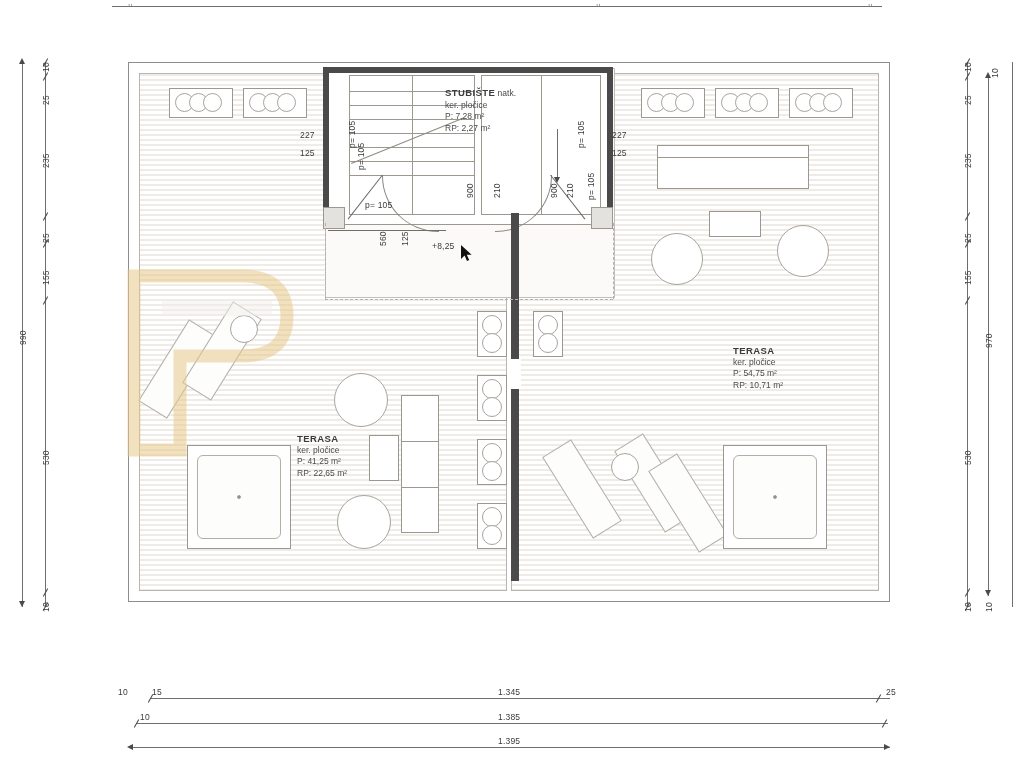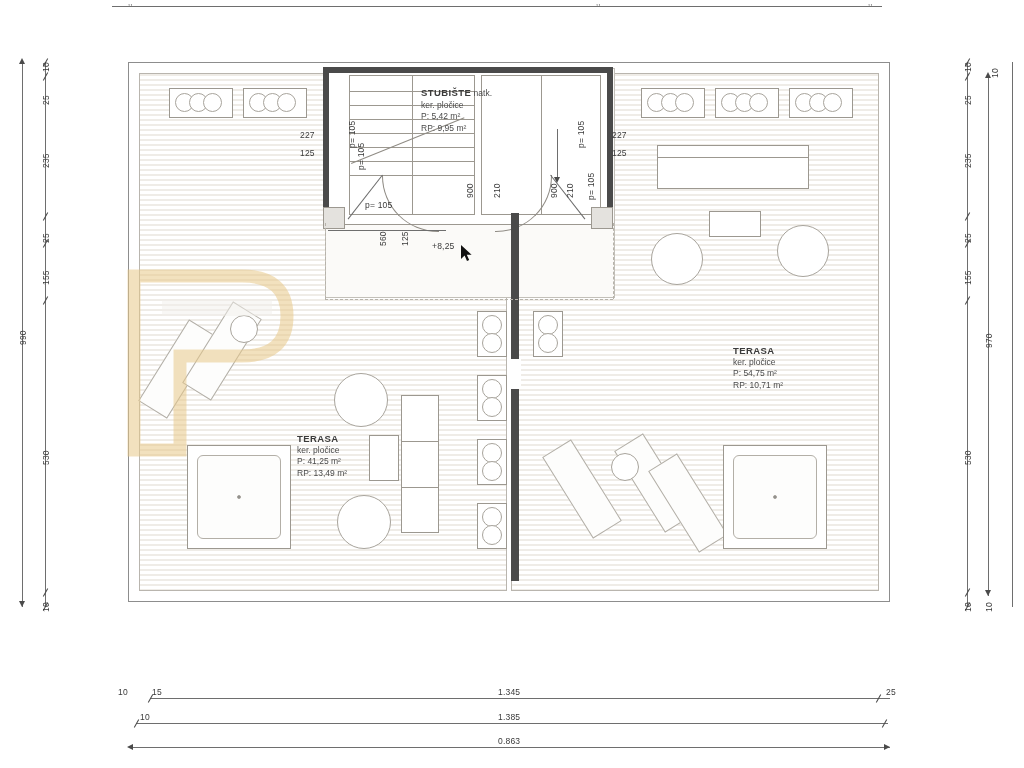--- a/index.html
+++ b/index.html
@@ -254,28 +254,28 @@
 
     <div class="box" style="left:194px; top:144px; width:22px; height:22px; background:#e4e2de;"></div>
     <div class="box" style="left:462px; top:144px; width:22px; height:22px; background:#e4e2de;"></div>
 
     <div class="abs" style="left:253px; top:112px; width:56px; height:56px; border-left:1px solid #8f8b84; border-bottom:1px solid #8f8b84; border-radius:0 0 0 56px;"></div>
     <div class="abs" style="left:253px; top:112px; width:1px; height:56px; background:#6b6b6b; transform:rotate(38deg); transform-origin:50% 0;"></div>
 
     <div class="abs" style="left:366px; top:112px; width:56px; height:56px; border-right:1px solid #8f8b84; border-bottom:1px solid #8f8b84; border-radius:0 0 56px 0;"></div>
     <div class="abs" style="left:421px; top:112px; width:1px; height:56px; background:#6b6b6b; transform:rotate(-38deg); transform-origin:50% 0;"></div>
 
-    <div class="room-label" style="left:292px; top:24px;">
+    <div class="room-label" style="left:316px; top:24px;">
       <div>
         <span class="name">STUBIŠTE</span>
         <span>natk.</span>
       </div>
       <div>ker. pločice</div>
-      <div>P: 5,42 m²</div>
-      <div>RP: 9,95 m²</div>
+      <div>P: 7,28 m²</div>
+      <div>RP: 2,27 m²</div>
     </div>
 
     <div class="dim-line-v" style="left:428px; top:66px; height:52px;"></div>
     <div class="arrow-down" style="left:425px; top:114px;"></div>
 
     <div class="wall" style="left:382px; top:150px; width:8px; height:368px;"></div>
     <div class="box-soft" style="left:380px; top:296px; width:12px; height:30px; background:#ffffff; border:none;"></div>
 
     <div class="abs" style="left:196px; top:160px; width:0; height:76px; border-left:1px dashed #b6b2aa;"></div>
     <div class="abs" style="left:484px; top:160px; width:0; height:76px; border-left:1px dashed #b6b2aa;"></div>
@@ -304,21 +304,21 @@
 
     <div class="box" style="left:272px; top:332px; width:38px; height:138px;"></div>
     <div class="thinline" style="left:273px; top:378px; width:36px;"></div>
     <div class="thinline" style="left:273px; top:424px; width:36px;"></div>
     <div class="box" style="left:240px; top:372px; width:30px; height:46px;"></div>
 
     <div class="room-label" style="left:168px; top:370px;">
       <div class="name">TERASA</div>
       <div>ker. pločice</div>
       <div>P: 41,25 m²</div>
-      <div>RP: 13,49 m²</div>
+      <div>RP: 22,65 m²</div>
     </div>
 
     <div class="box" style="left:348px; top:248px; width:30px; height:46px;"></div>
     <div class="circle" style="left:353px; top:252px; width:20px; height:20px;"></div>
     <div class="circle" style="left:353px; top:270px; width:20px; height:20px;"></div>
 
     <div class="box" style="left:348px; top:312px; width:30px; height:46px;"></div>
     <div class="circle" style="left:353px; top:316px; width:20px; height:20px;"></div>
     <div class="circle" style="left:353px; top:334px; width:20px; height:20px;"></div>
 
@@ -406,21 +406,21 @@
   <div class="tick" style="left:146px; top:698px; transform:rotate(-60deg);"></div>
   <div class="tick" style="left:874px; top:698px; transform:rotate(-60deg);"></div>
 
   <div class="dim-line-h" style="left:136px; top:723px; width:752px;"></div>
   <div class="dim-text" style="left:140px; top:712px;">10</div>
   <div class="dim-text" style="left:498px; top:712px;">1.385</div>
   <div class="tick" style="left:132px; top:723px; transform:rotate(-60deg);"></div>
   <div class="tick" style="left:880px; top:723px; transform:rotate(-60deg);"></div>
 
   <div class="dim-line-h" style="left:130px; top:747px; width:760px;"></div>
-  <div class="dim-text" style="left:498px; top:736px;">0.863</div>
+  <div class="dim-text" style="left:498px; top:736px;">1.395</div>
   <div class="arrow-right" style="left:127px; top:744px; transform:rotate(180deg);"></div>
   <div class="arrow-right" style="left:884px; top:744px;"></div>
 
   <svg id="watermark" viewBox="0 0 190 190" xmlns="http://www.w3.org/2000/svg">
     <path d="M12 8 H120 Q165 8 165 48 Q165 88 120 88 H58 V182 H12 Z" fill="none" stroke="#e8c98a" stroke-width="13"></path>
     <path d="M40 40 H150" stroke="#f2f0ec" stroke-width="16" opacity="0.9"></path>
   </svg>
 
   <svg id="cursor" viewBox="0 0 12 18" xmlns="http://www.w3.org/2000/svg">
     <polygon points="0,0 0,14 3.6,10.6 6,16 8.2,15 5.8,9.8 10.6,9.8" fill="#111111"></polygon>

